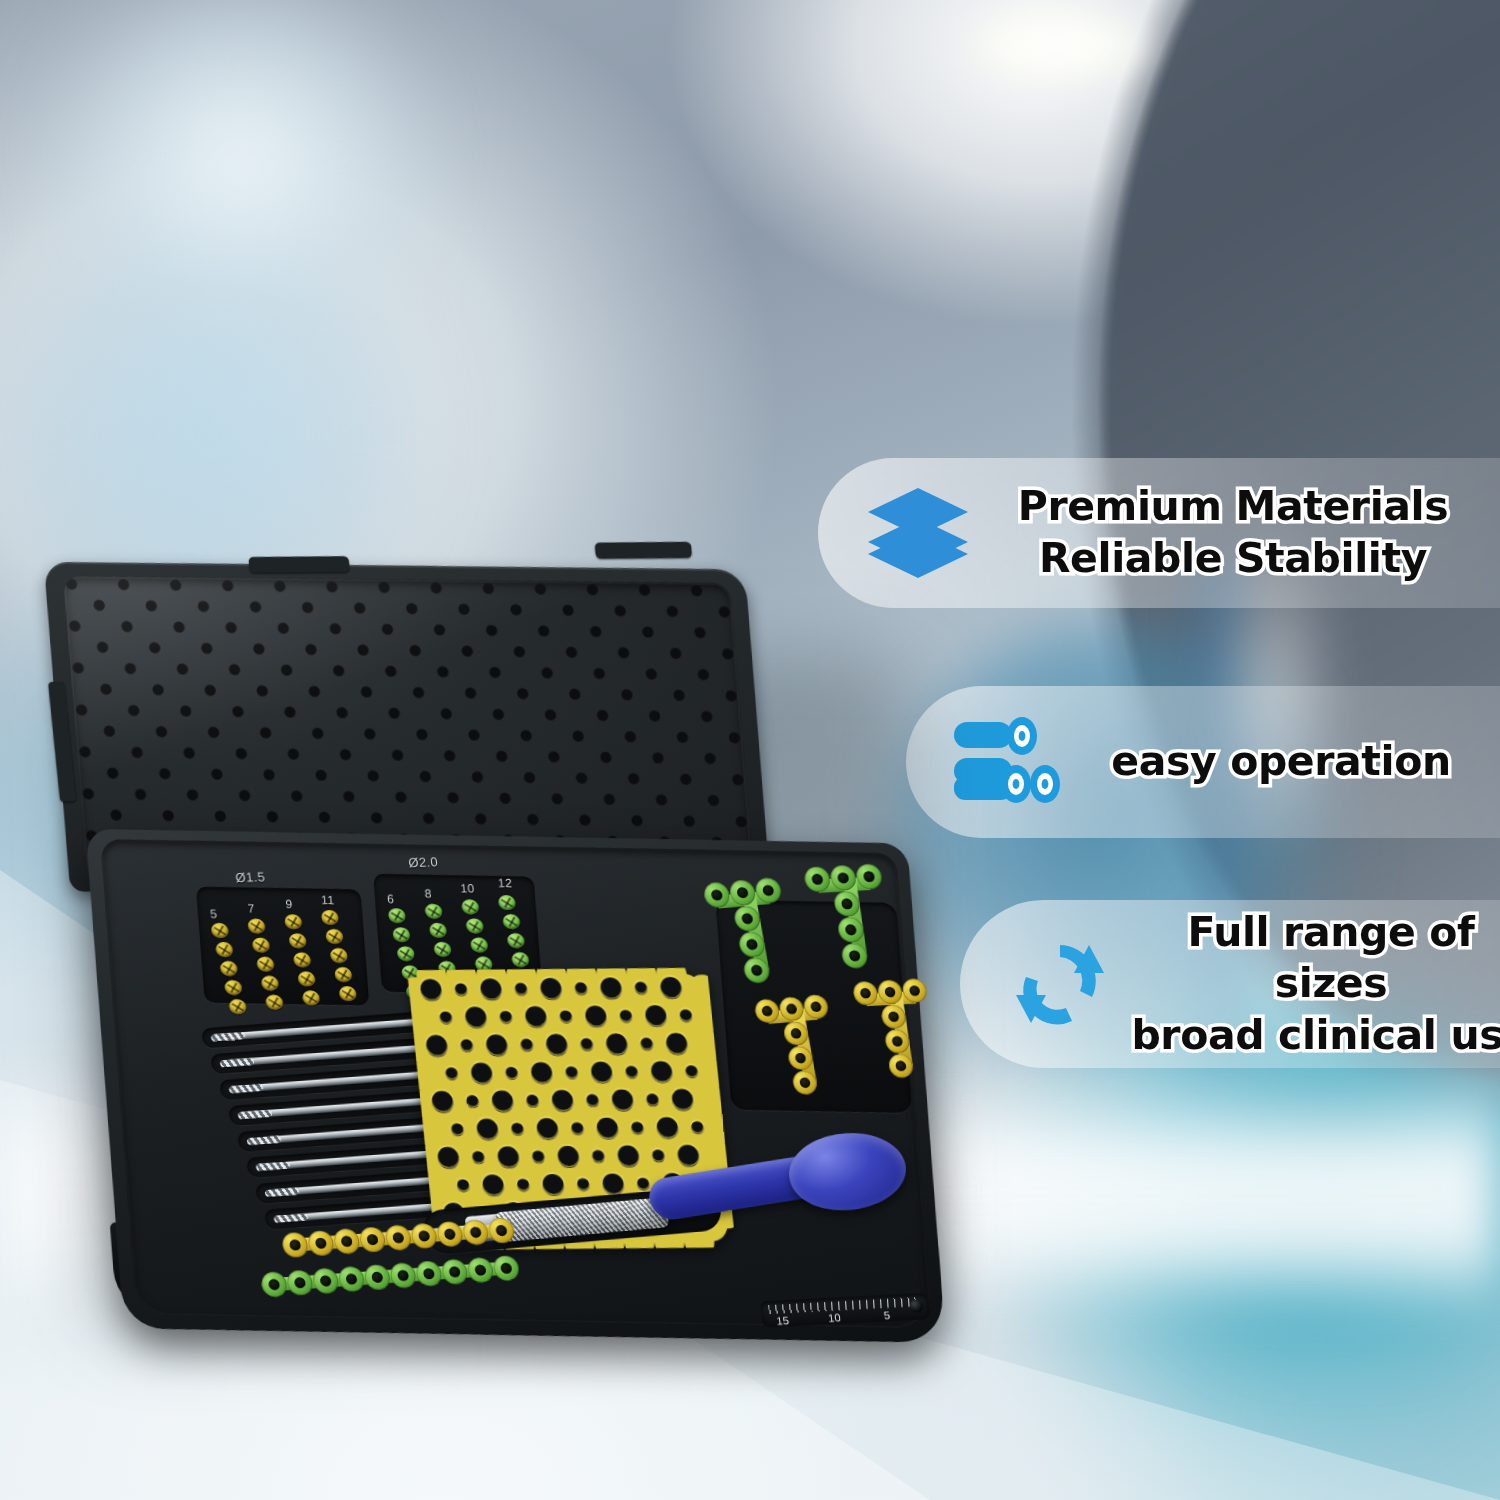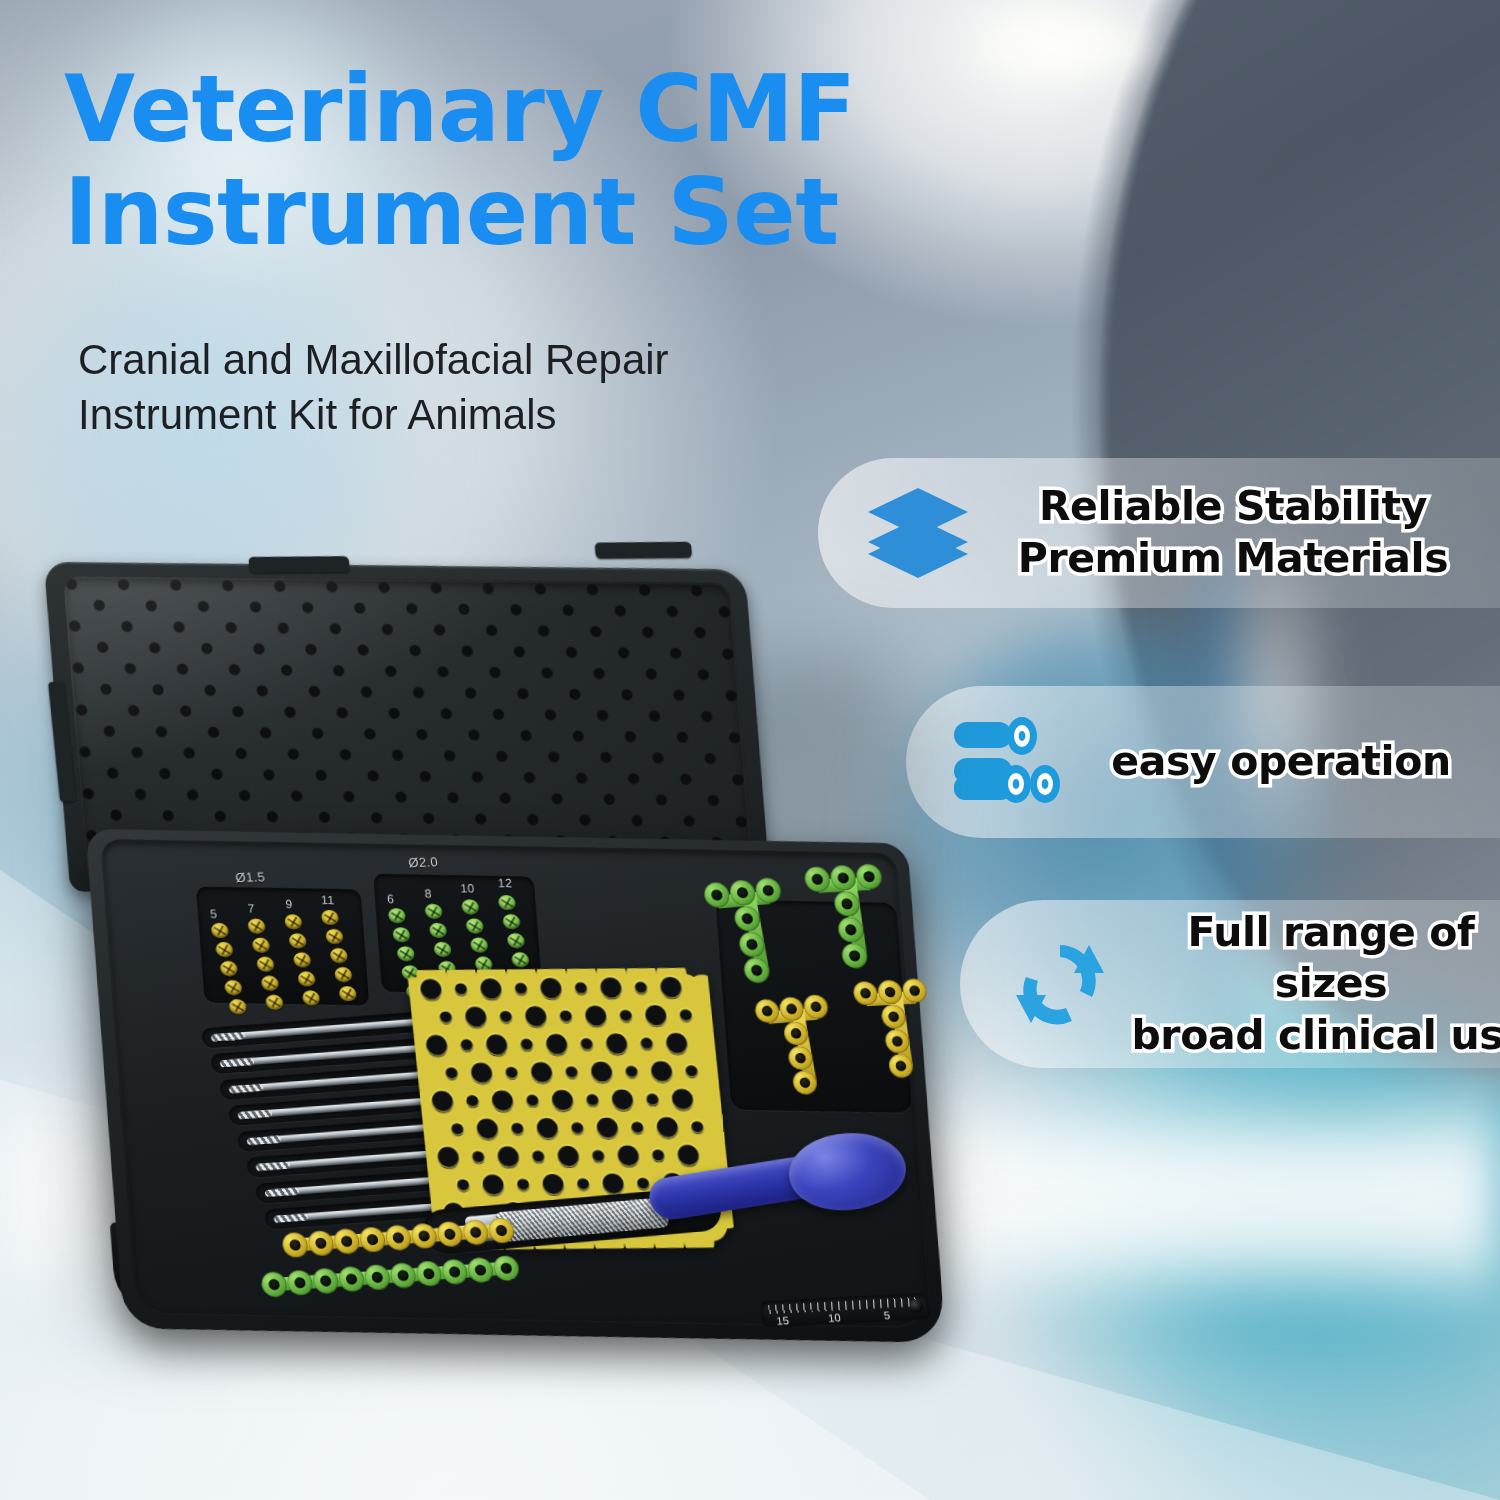--- a/index.html
+++ b/index.html
@@ -313,42 +313,34 @@
   <div class="bg-dark-curve-soft"></div>
   <div class="bg-scrub-blob"></div>
   <div class="bg-scrub-blob2"></div>
   <div class="bg-bluevert"></div>
   <div class="bg-lamp"></div>
   <div class="bg-lamp2"></div>
   <div class="bg-white-band"></div>
   <div class="bg-diag"></div>
   <div class="bg-diag2"></div>
 
-  <div class="headline">
-    <span>Veterinary CMF</span>
-    <span>Instrument Set</span>
-  </div>
-  <div class="subhead">
-    <span>Cranial and Maxillofacial Repair</span>
-    <span>Instrument Kit for Animals</span>
-  </div>
 
   <div class="pill pill-1">
     <div class="pill-ico">
       <svg width="108" height="98" viewBox="0 0 108 98" aria-hidden="true">
         <polygon points="54,4 104,28 54,52 4,28" fill="#2e8fd8"></polygon>
         <polygon points="54,34 104,58 54,82 4,58" fill="#2e8fd8"></polygon>
         <polygon points="54,25 104,49 54,73 4,49" fill="#ffffff" opacity=".0"></polygon>
         <polygon points="54,46 104,70 54,94 4,70" fill="#2e8fd8"></polygon>
         <polygon points="54,30 100,52.5 54,75 8,52.5" fill="none" stroke="#ffffff" stroke-width="7" opacity="0"></polygon>
       </svg>
     </div>
     <div class="pill-txt">
+      <span>Premium Materials</span>
       <span>Reliable Stability</span>
-      <span>Premium Materials</span>
     </div>
   </div>
 
   <div class="pill pill-2">
     <div class="pill-ico">
       <svg width="112" height="96" viewBox="0 0 112 96" aria-hidden="true">
         <g fill="#1e9bdc">
           <rect x="4" y="8" width="58" height="26" rx="13"></rect>
           <rect x="4" y="44" width="58" height="26" rx="13"></rect>
           <rect x="4" y="62" width="58" height="24" rx="11"></rect>

